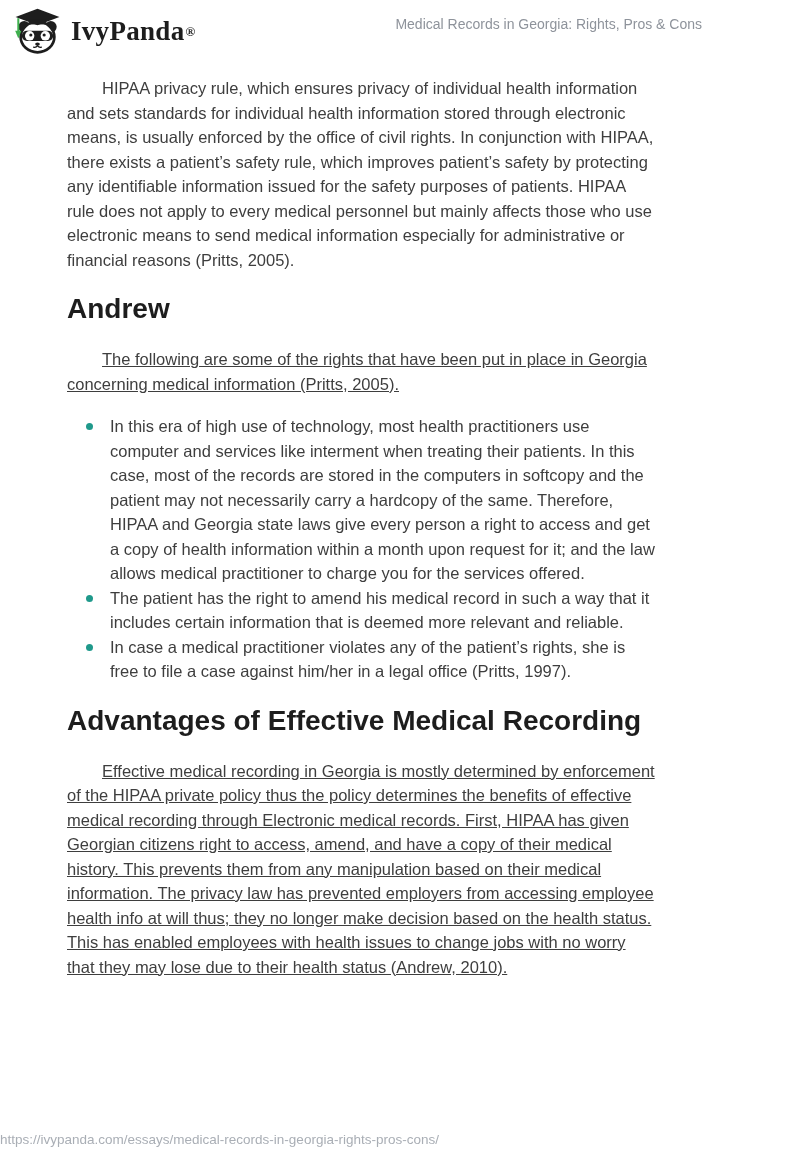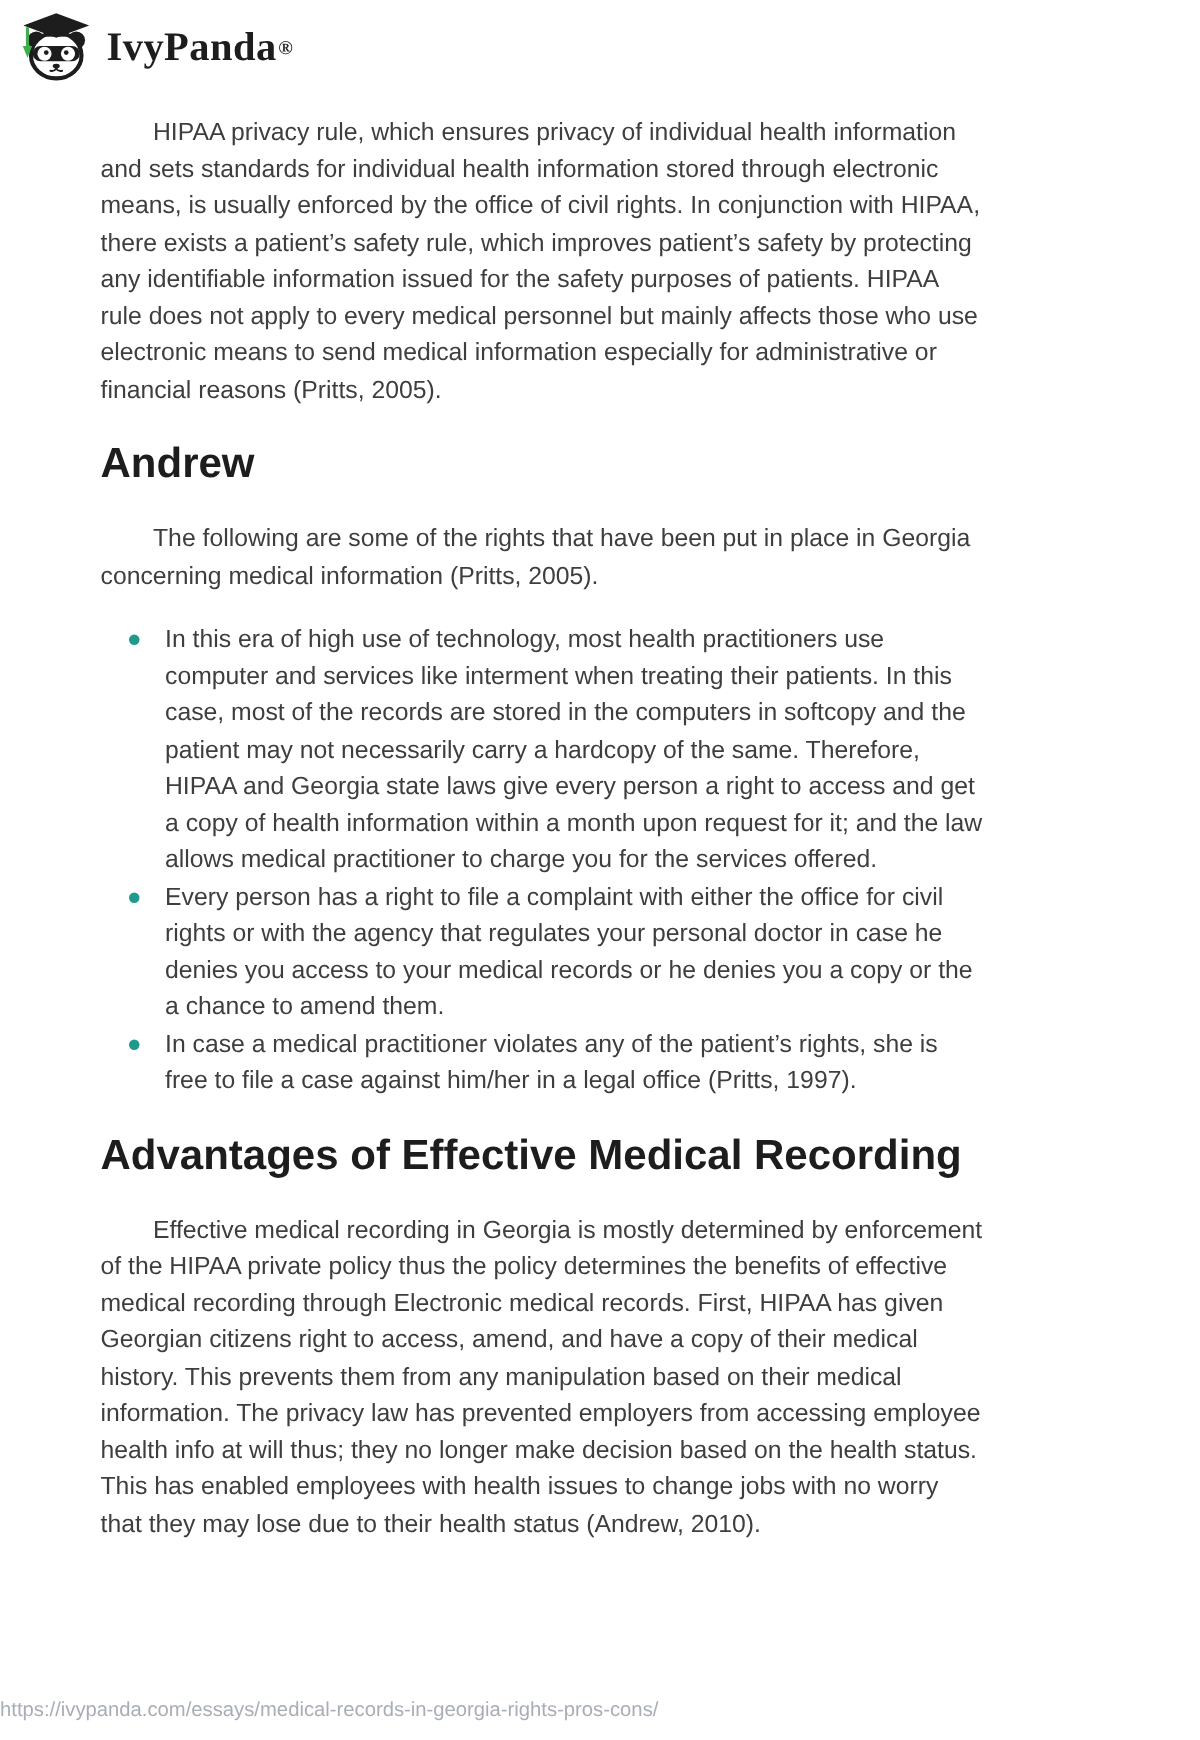--- a/index.html
+++ b/index.html
@@ -57,21 +57,21 @@
   .para-intro { margin-top: 18px; }
 
   h1 {
     font-family: "Liberation Sans", sans-serif;
     font-weight: 700;
     font-size: 28px;
     line-height: 34px;
     color: #1d1d1d;
     margin: 20px 0 21px 0;
   }
-  .para-after-heading { margin-top: 0; }
+  .para-after-heading { margin-top: 0; text-decoration: underline; }
 
   ul.bullets {
     list-style: none;
     margin: 18px 0 0 0;
     padding: 0 0 0 43px;
   }
   ul.bullets li { position: relative; }
   ul.bullets li::before {
     content: "";
     position: absolute;
@@ -119,31 +119,32 @@
 
         <polygon points="30,1 58,11.5 30,22 2,11.5" fill="#1d1d1d"></polygon>
         <rect x="20" y="15" width="20" height="6" fill="#1d1d1d"></rect>
 
         <line x1="5.5" y1="13" x2="5.5" y2="30" stroke="#3faf4e" stroke-width="2.6"></line>
         <polygon points="1.5,29 9.5,29 5.5,39" fill="#3faf4e"></polygon>
       </svg>
       <span class="logo-text">IvyPanda</span>
       <span class="logo-reg">®</span>
     </div>
+    <div class="doc-title">Medical Records in Georgia: Rights, Pros &amp; Cons</div>
   </header>
 
   <main>
     <p class="indent para-intro">HIPAA privacy rule, which ensures privacy of individual health information and sets standards for individual health information stored through electronic means, is usually enforced by the office of civil rights. In conjunction with HIPAA, there exists a patient’s safety rule, which improves patient’s safety by protecting any identifiable information issued for the safety purposes of patients. HIPAA rule does not apply to every medical personnel but mainly affects those who use electronic means to send medical information especially for administrative or financial reasons (Pritts, 2005).</p>
 
     <h1>Andrew</h1>
     <p class="indent para-after-heading">The following are some of the rights that have been put in place in Georgia concerning medical information (Pritts, 2005).</p>
 
     <ul class="bullets">
       <li>In this era of high use of technology, most health practitioners use computer and services like interment when treating their patients. In this case, most of the records are stored in the computers in softcopy and the patient may not necessarily carry a hardcopy of the same. Therefore, HIPAA and Georgia state laws give every person a right to access and get a copy of health information within a month upon request for it; and the law allows medical practitioner to charge you for the services offered.</li>
-      <li>Every person has a right to file a complaint with either the office for civil rights or with the agency that regulates your personal doctor in case he denies you access to your medical records or he denies you a copy or the a chance to amend them.</li>
+      <li>The patient has the right to amend his medical record in such a way that it includes certain information that is deemed more relevant and reliable.</li>
       <li>In case a medical practitioner violates any of the patient’s rights, she is free to file a case against him/her in a legal office (Pritts, 1997).</li>
     </ul>
 
     <h1>Advantages of Effective Medical Recording</h1>
     <p class="indent para-after-heading">Effective medical recording in Georgia is mostly determined by enforcement of the HIPAA private policy thus the policy determines the benefits of effective medical recording through Electronic medical records. First, HIPAA has given Georgian citizens right to access, amend, and have a copy of their medical history. This prevents them from any manipulation based on their medical information. The privacy law has prevented employers from accessing employee health info at will thus; they no longer make decision based on the health status. This has enabled employees with health issues to change jobs with no worry that they may lose due to their health status (Andrew, 2010).</p>
   </main>
 
   <footer>
     <span>https://ivypanda.com/essays/medical-records-in-georgia-rights-pros-cons/</span>
   </footer>

